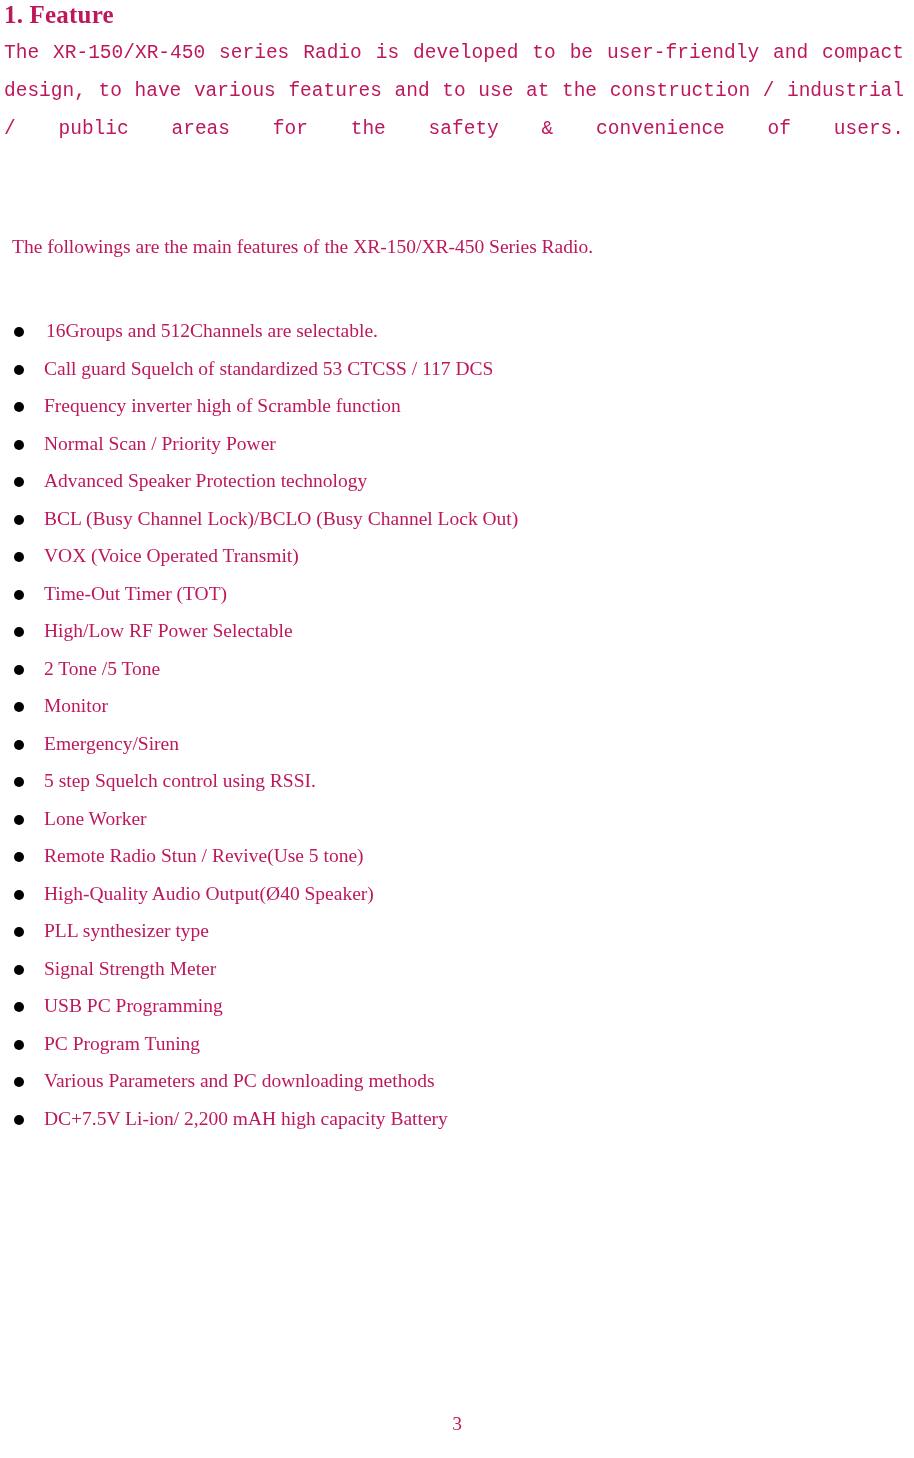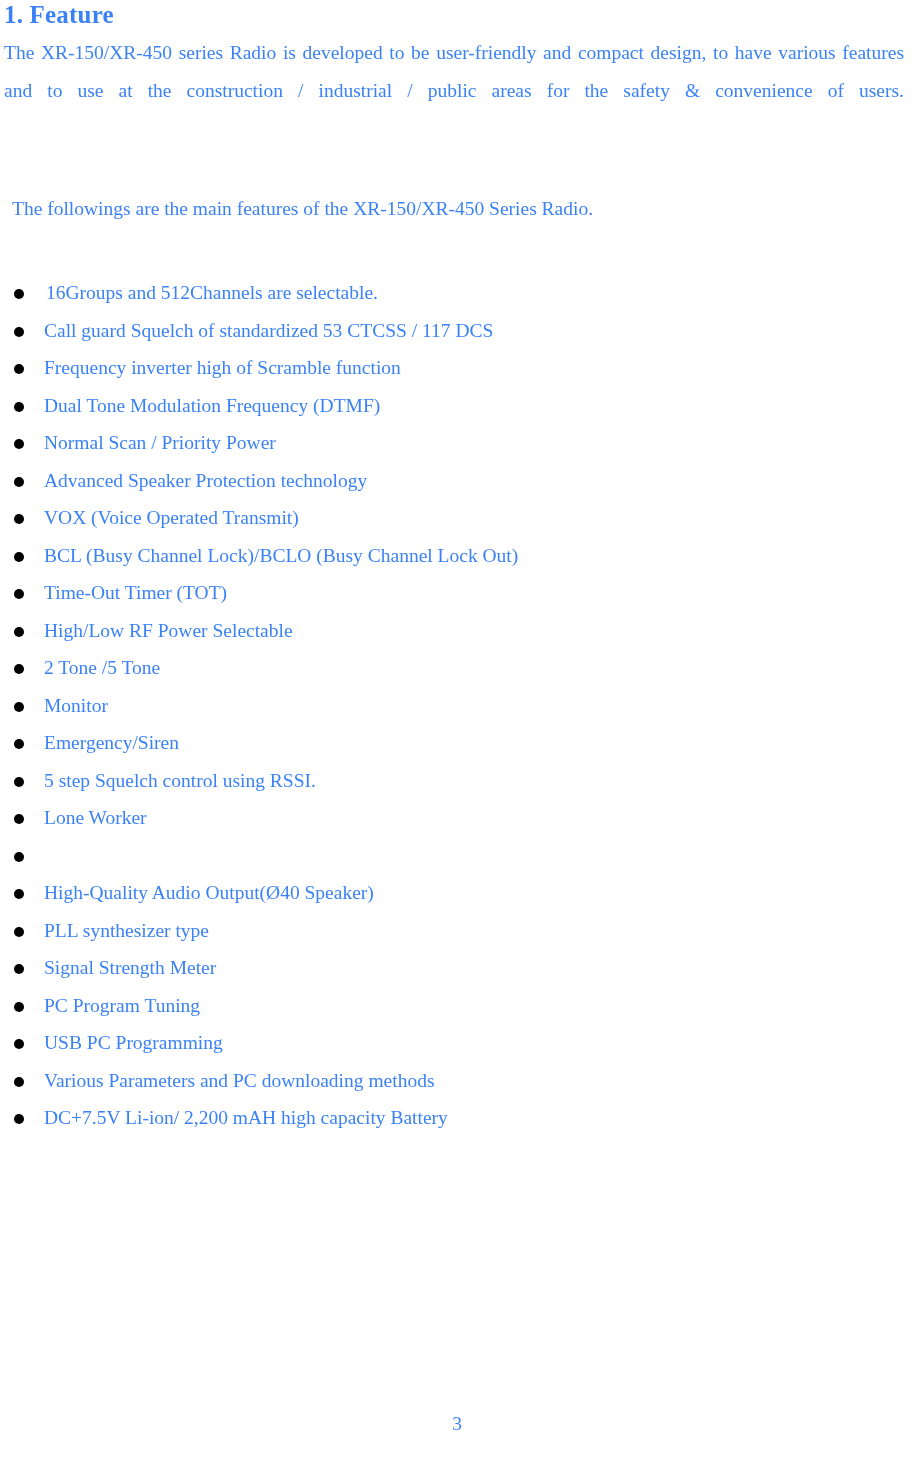--- a/index.html
+++ b/index.html
@@ -5,21 +5,21 @@
   html, body {
     margin: 0;
     padding: 0;
     background: #ffffff;
   }
   .page {
     position: relative;
     width: 914px;
     height: 1458px;
     background: #ffffff;
-    color: #3b82f6;
+    color: #be185d;
     font-family: "Liberation Serif", "DejaVu Serif", serif;
     overflow: hidden;
     box-sizing: border-box;
   }
   .content {
     position: absolute;
     left: 4px;
     top: 0;
     width: 908px;
   }
@@ -30,20 +30,21 @@
     padding: 0;
     line-height: 30px;
     letter-spacing: 0.2px;
   }
   p.intro {
     font-size: 19.5px;
     line-height: 38px;
     margin: 4px 8px 0 0;
     text-align: justify;
     text-justify: inter-word;
+    font-family: Liberation Mono, monospace;
   }
   p.intro.first-para {
     text-align: justify;
   }
   p.intro.first-para::after {
     content: "";
     display: inline-block;
     width: 100%;
   }
   p.lead {
@@ -105,37 +106,36 @@
     <div class="spacer-1"></div>
 
     <p class="lead">The followings are the main features of the XR-150/XR-450 Series Radio.</p>
 
     <div class="spacer-2"></div>
 
     <ul class="feature-list" id="feature-list">
         <li class="indented"><span class="bullet-icon"></span><span>16Groups and 512Channels are selectable.</span></li>
         <li><span class="bullet-icon"></span><span>Call guard Squelch of standardized 53 CTCSS / 117 DCS</span></li>
         <li><span class="bullet-icon"></span><span>Frequency inverter high of Scramble function</span></li>
-        <li><span class="bullet-icon"></span><span>Dual Tone Modulation Frequency (DTMF)</span></li>
         <li><span class="bullet-icon"></span><span>Normal Scan / Priority Power</span></li>
         <li><span class="bullet-icon"></span><span>Advanced Speaker Protection technology</span></li>
+        <li><span class="bullet-icon"></span><span>BCL (Busy Channel Lock)/BCLO (Busy Channel Lock Out)</span></li>
         <li><span class="bullet-icon"></span><span>VOX (Voice Operated Transmit)</span></li>
-        <li><span class="bullet-icon"></span><span>BCL (Busy Channel Lock)/BCLO (Busy Channel Lock Out)</span></li>
         <li><span class="bullet-icon"></span><span>Time-Out Timer (TOT)</span></li>
         <li><span class="bullet-icon"></span><span>High/Low RF Power Selectable</span></li>
         <li><span class="bullet-icon"></span><span>2 Tone /5 Tone</span></li>
         <li><span class="bullet-icon"></span><span>Monitor</span></li>
         <li><span class="bullet-icon"></span><span>Emergency/Siren</span></li>
         <li><span class="bullet-icon"></span><span>5 step Squelch control using RSSI.</span></li>
         <li><span class="bullet-icon"></span><span>Lone Worker</span></li>
-        <li><span class="bullet-icon"></span></li>
+        <li><span class="bullet-icon"></span><span>Remote Radio Stun / Revive(Use 5 tone)</span></li>
         <li><span class="bullet-icon"></span><span>High-Quality Audio Output(Ø40 Speaker)</span></li>
         <li><span class="bullet-icon"></span><span>PLL synthesizer type</span></li>
         <li><span class="bullet-icon"></span><span>Signal Strength Meter</span></li>
+        <li><span class="bullet-icon"></span><span>USB PC Programming</span></li>
         <li><span class="bullet-icon"></span><span>PC Program Tuning</span></li>
-        <li><span class="bullet-icon"></span><span>USB PC Programming</span></li>
         <li><span class="bullet-icon"></span><span>Various Parameters and PC downloading methods</span></li>
         <li><span class="bullet-icon"></span><span>DC+7.5V Li-ion/ 2,200 mAH high capacity Battery</span></li>
       </ul>
   </div>
 
   <div class="page-number">3</div>
 </div>
 
 </body></html>

